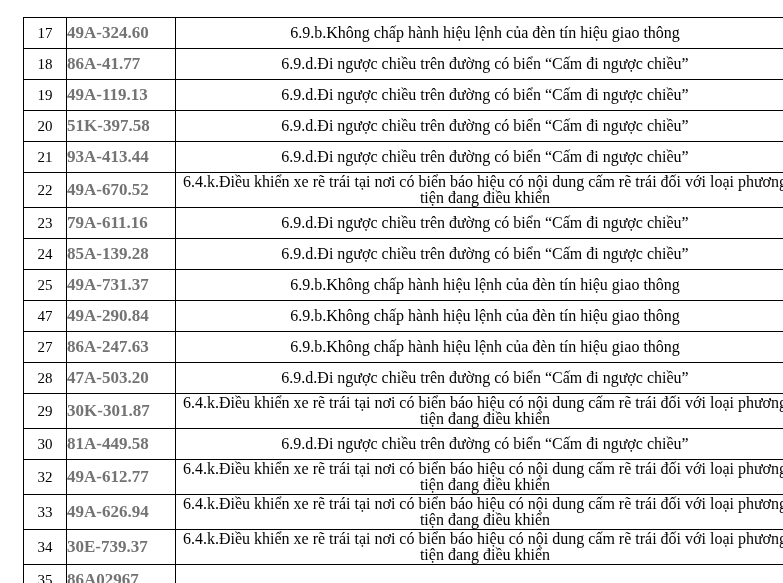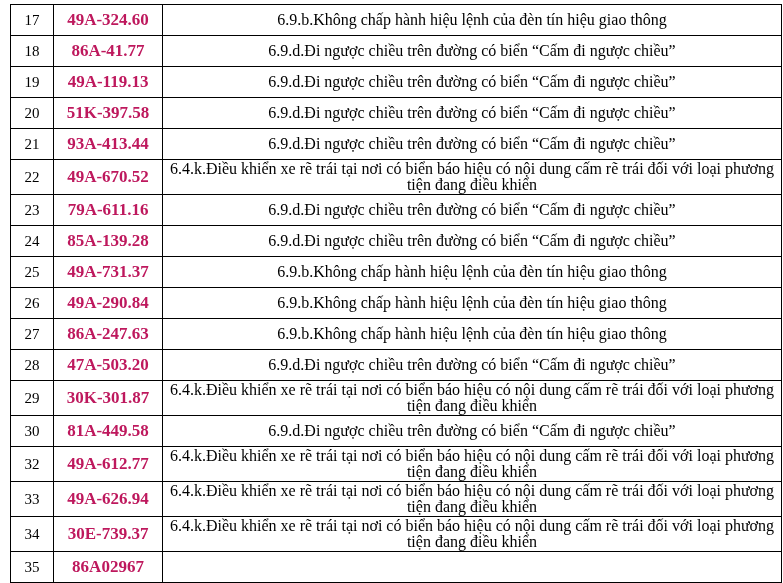--- a/index.html
+++ b/index.html
@@ -10,21 +10,21 @@
   body {
     width: 783px;
     height: 583px;
     font-family: "Liberation Serif", serif;
     overflow: hidden;
   }
   .doc {
     width: 783px;
     height: 583px;
     box-sizing: border-box;
-    padding: 4px;
+    padding: 17px;
   }
   table.violations {
     border-collapse: collapse;
     table-layout: fixed;
     width: 770px;
     margin: 0 6px;
   }
   table.violations td {
     border: 1px solid #000000;
     vertical-align: middle;
@@ -33,26 +33,26 @@
   }
   td.num {
     width: 42px;
     text-align: center;
     font-size: 15px;
     font-family: "Liberation Serif", serif;
     color: #000;
   }
   td.plate {
     width: 108px;
-    text-align: center;
+    text-align: left;
     font-size: 17px;
     font-weight: bold;
     font-family: "Liberation Serif", serif;
     white-space: nowrap;
-    color: #be185d;
+    color: #737373;
   }
   td.desc {
     width: 618px;
     text-align: center;
     font-size: 16px;
     padding-left: 3px;
     line-height: 1.05;
     color: #000;
   }
   tr.short td { height: 30px; }
@@ -126,21 +126,21 @@
           </td>
         </tr>
         <tr class="short">
           <td class="num">25</td>
           <td class="plate">49A-731.37</td>
           <td class="desc">
             <span class="desc-inner">6.9.b.Không chấp hành hiệu lệnh của đèn tín hiệu giao thông</span>
           </td>
         </tr>
         <tr class="short">
-          <td class="num">26</td>
+          <td class="num">47</td>
           <td class="plate">49A-290.84</td>
           <td class="desc">
             <span class="desc-inner">6.9.b.Không chấp hành hiệu lệnh của đèn tín hiệu giao thông</span>
           </td>
         </tr>
         <tr class="short">
           <td class="num">27</td>
           <td class="plate">86A-247.63</td>
           <td class="desc">
             <span class="desc-inner">6.9.b.Không chấp hành hiệu lệnh của đèn tín hiệu giao thông</span>

